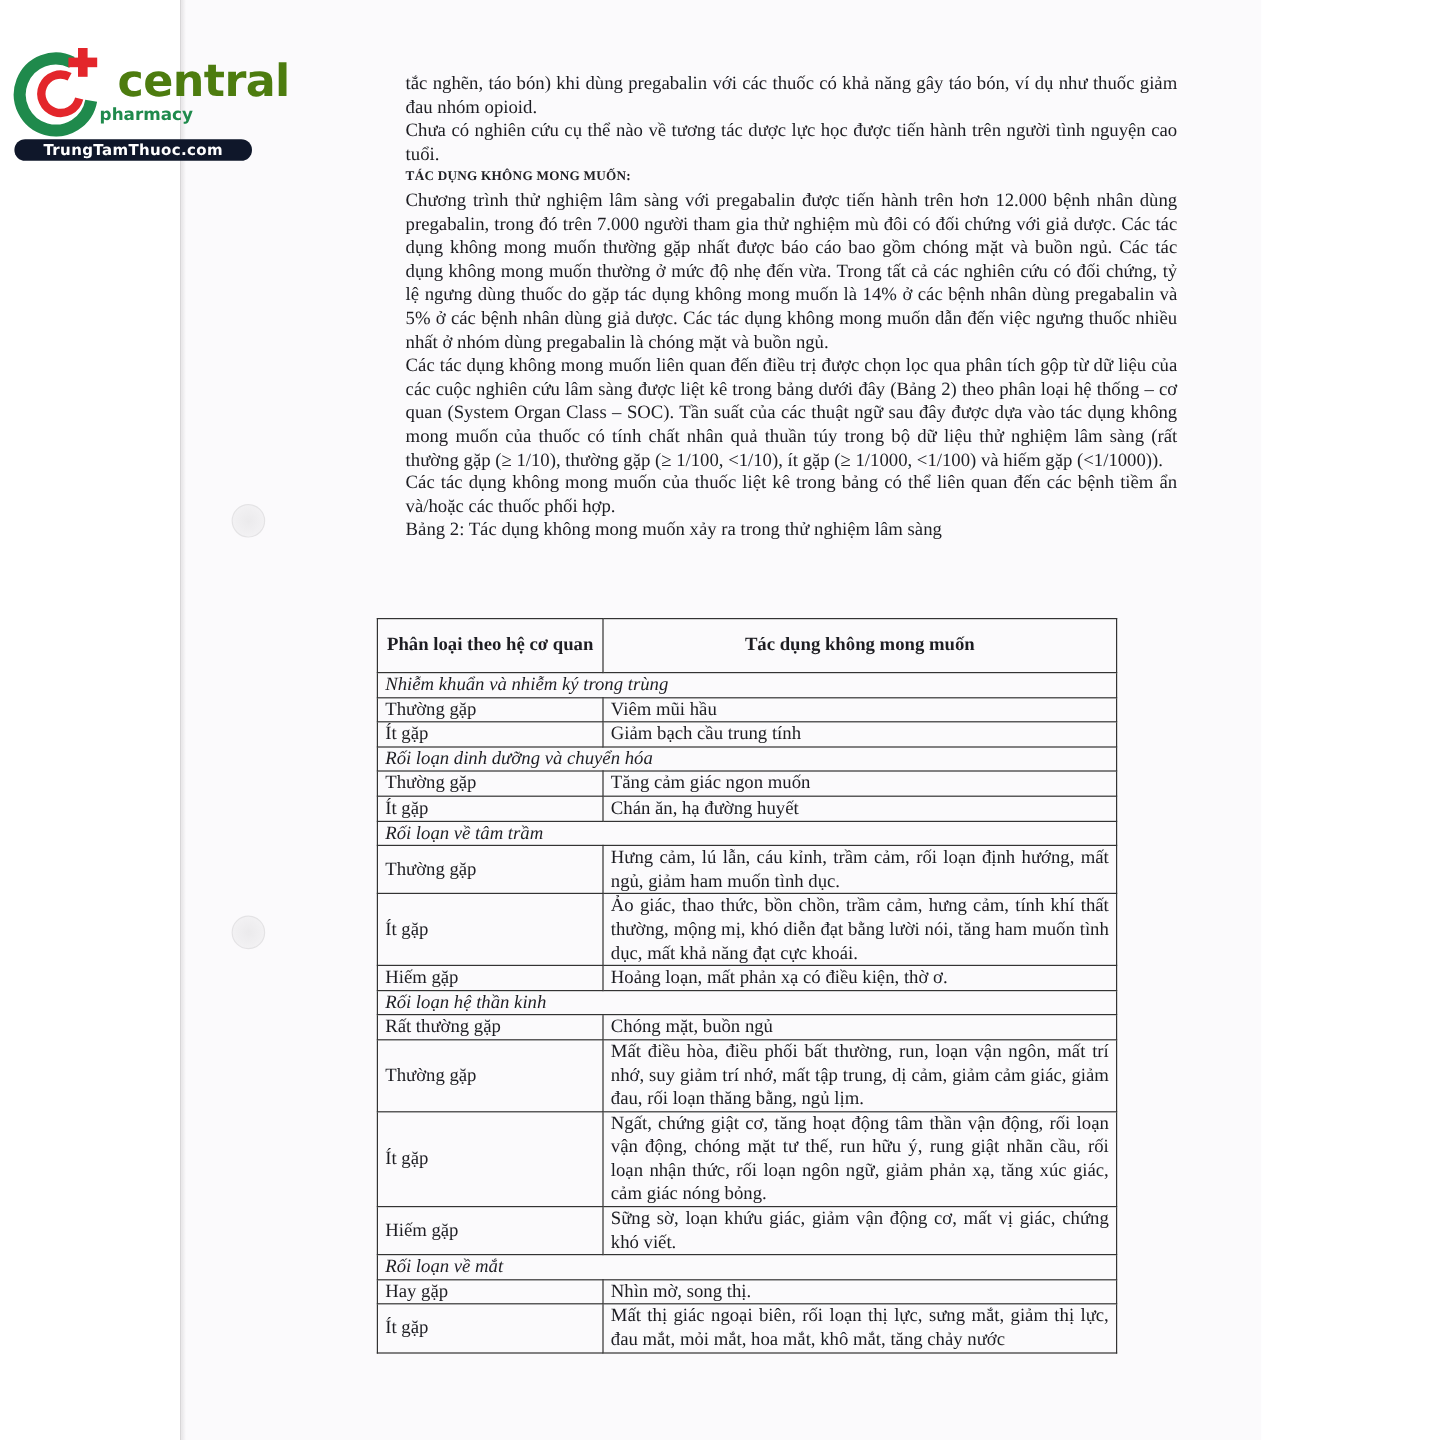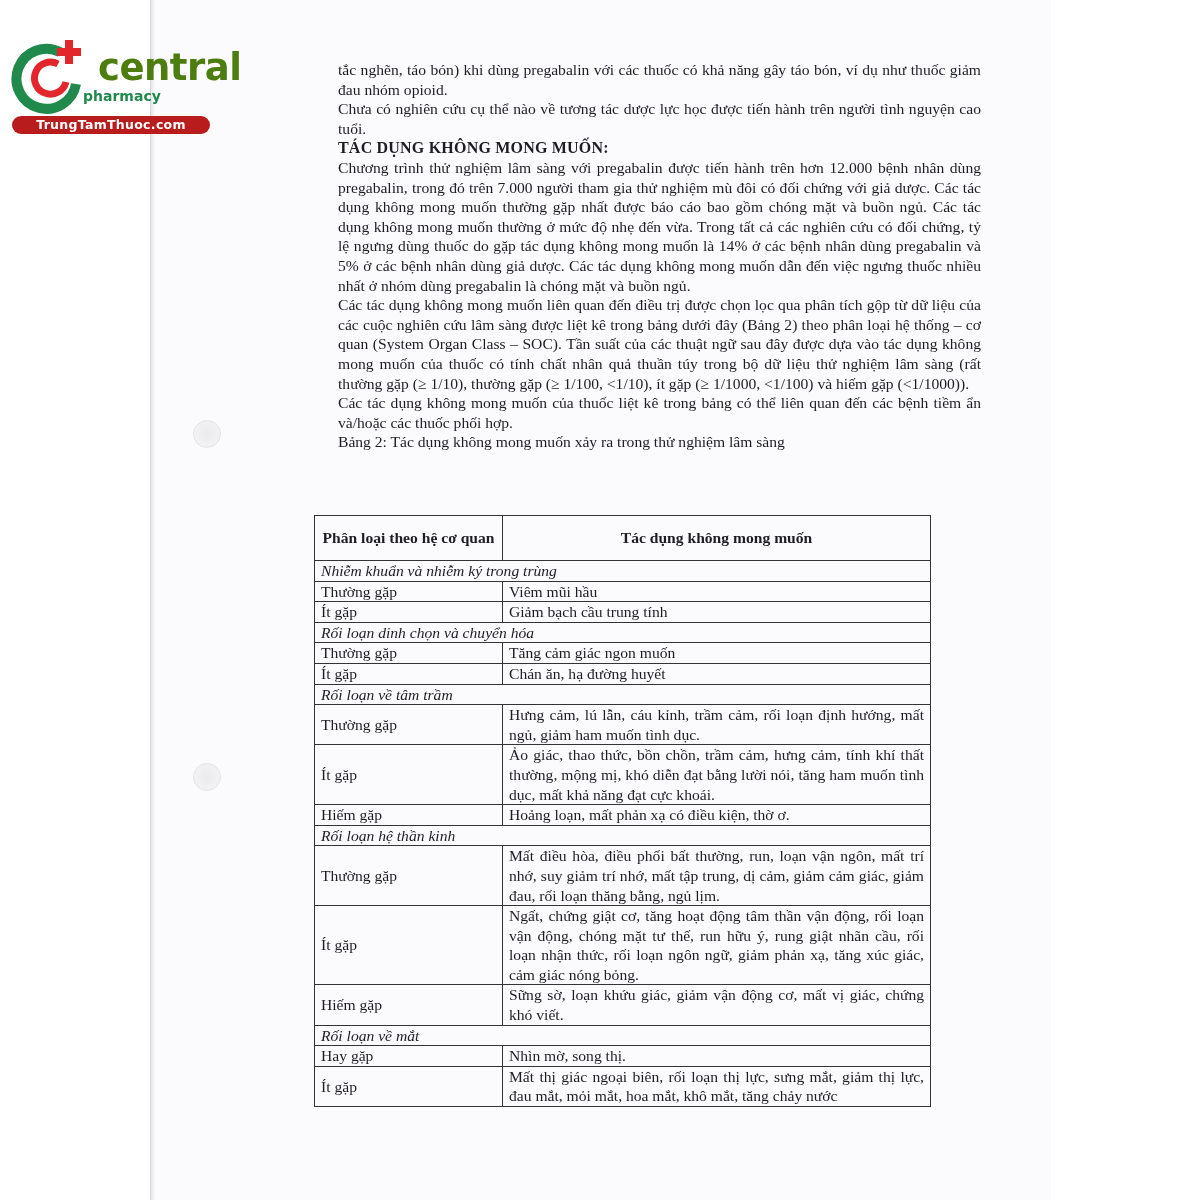--- a/index.html
+++ b/index.html
@@ -11,26 +11,26 @@
            background:linear-gradient(to right,#e6e4e6,#fbfafc); }
   .hole { position:absolute; width:26px; height:26px; border-radius:50%;
           background:radial-gradient(circle,#ebeaec 0%,#f1f0f2 60%,#f6f5f7 100%);
           border:1px solid #e4e3e5; }
   .logo { position:absolute; left:10px; top:38px; width:205px; height:100px; }
   .logo-text { position:absolute; left:88px; top:10px; font-family:"DejaVu Sans", sans-serif;
                font-weight:bold; font-size:37px; color:#4d7c0f; letter-spacing:-0.5px; line-height:40px; }
   .logo-sub { position:absolute; left:73px; top:50px; font-family:"DejaVu Sans", sans-serif;
               font-weight:bold; font-size:14px; color:#1f8a4c; }
   .logo-url { position:absolute; left:2px; top:78px; width:198px; height:18px; border-radius:9px;
-              background:#b91c1c; color:#fff; font-family:"DejaVu Sans", sans-serif; font-weight:bold;
+              background:#0f172a; color:#fff; font-family:"DejaVu Sans", sans-serif; font-weight:bold;
               font-size:12.5px; line-height:18px; text-align:center; letter-spacing:0.3px; }
   .content { position:absolute; left:299px; top:60px; width:643px; font-size:15.6px; line-height:19.6px;
              text-align:justify;margin-left:39px; }
   .content p { margin:0; }
-  .heading { font-weight:bold; font-size:16px; letter-spacing:0.2px; }
+  .heading { font-weight:bold; font-size:11px; letter-spacing:0.2px; }
   table.ae { position:absolute; left:314px; top:515px; width:617px; border-collapse:collapse;
              font-size:15.6px; line-height:19.6px;padding-left:45px; }
   table.ae td, table.ae th { border:1.3px solid #333; padding:0 6px; vertical-align:middle; }
   table.ae th { font-weight:bold; text-align:center; padding:2px 6px; }
   table.ae th.c1 { width:175px; line-height:18px; }
   table.ae td.group { font-style:italic; padding-left:6px; }
   table.ae td.freq { width:175px; }
   table.ae td.effect { text-align:justify; }
 </style>
 </head>
@@ -78,21 +78,21 @@
         <td class="freq">Thường gặp</td>
         <td class="effect">Viêm mũi hầu</td>
       </tr>
 
     <tr>
         <td class="freq">Ít gặp</td>
         <td class="effect">Giảm bạch cầu trung tính</td>
       </tr>
 
     <tr>
-        <td colspan="2" class="group">Rối loạn dinh chọn và chuyển hóa</td>
+        <td colspan="2" class="group">Rối loạn dinh dưỡng và chuyển hóa</td>
       </tr>
     <tr>
         <td class="freq">Thường gặp</td>
         <td class="effect">Tăng cảm giác ngon muốn</td>
       </tr>
     <tr>
         <td class="freq">Ít gặp</td>
         <td class="effect">Chán ăn, hạ đường huyết</td>
       </tr>
 
@@ -109,20 +109,24 @@
       </tr>
     <tr>
         <td class="freq">Hiếm gặp</td>
         <td class="effect">Hoảng loạn, mất phản xạ có điều kiện, thờ ơ.</td>
       </tr>
 
     <tr>
         <td colspan="2" class="group">Rối loạn hệ thần kinh</td>
       </tr>
     <tr>
+        <td class="freq">Rất thường gặp</td>
+        <td class="effect">Chóng mặt, buồn ngủ</td>
+      </tr>
+    <tr>
         <td class="freq">Thường gặp</td>
         <td class="effect">Mất điều hòa, điều phối bất thường, run, loạn vận ngôn, mất trí nhớ, suy giảm trí nhớ, mất tập trung, dị cảm, giảm cảm giác, giảm đau, rối loạn thăng bằng, ngủ lịm.</td>
       </tr>
     <tr>
         <td class="freq">Ít gặp</td>
         <td class="effect">Ngất, chứng giật cơ, tăng hoạt động tâm thần vận động, rối loạn vận động, chóng mặt tư thế, run hữu ý, rung giật nhãn cầu, rối loạn nhận thức, rối loạn ngôn ngữ, giảm phản xạ, tăng xúc giác, cảm giác nóng bỏng.</td>
       </tr>
     <tr>
         <td class="freq">Hiếm gặp</td>
         <td class="effect">Sững sờ, loạn khứu giác, giảm vận động cơ, mất vị giác, chứng khó viết.</td>

